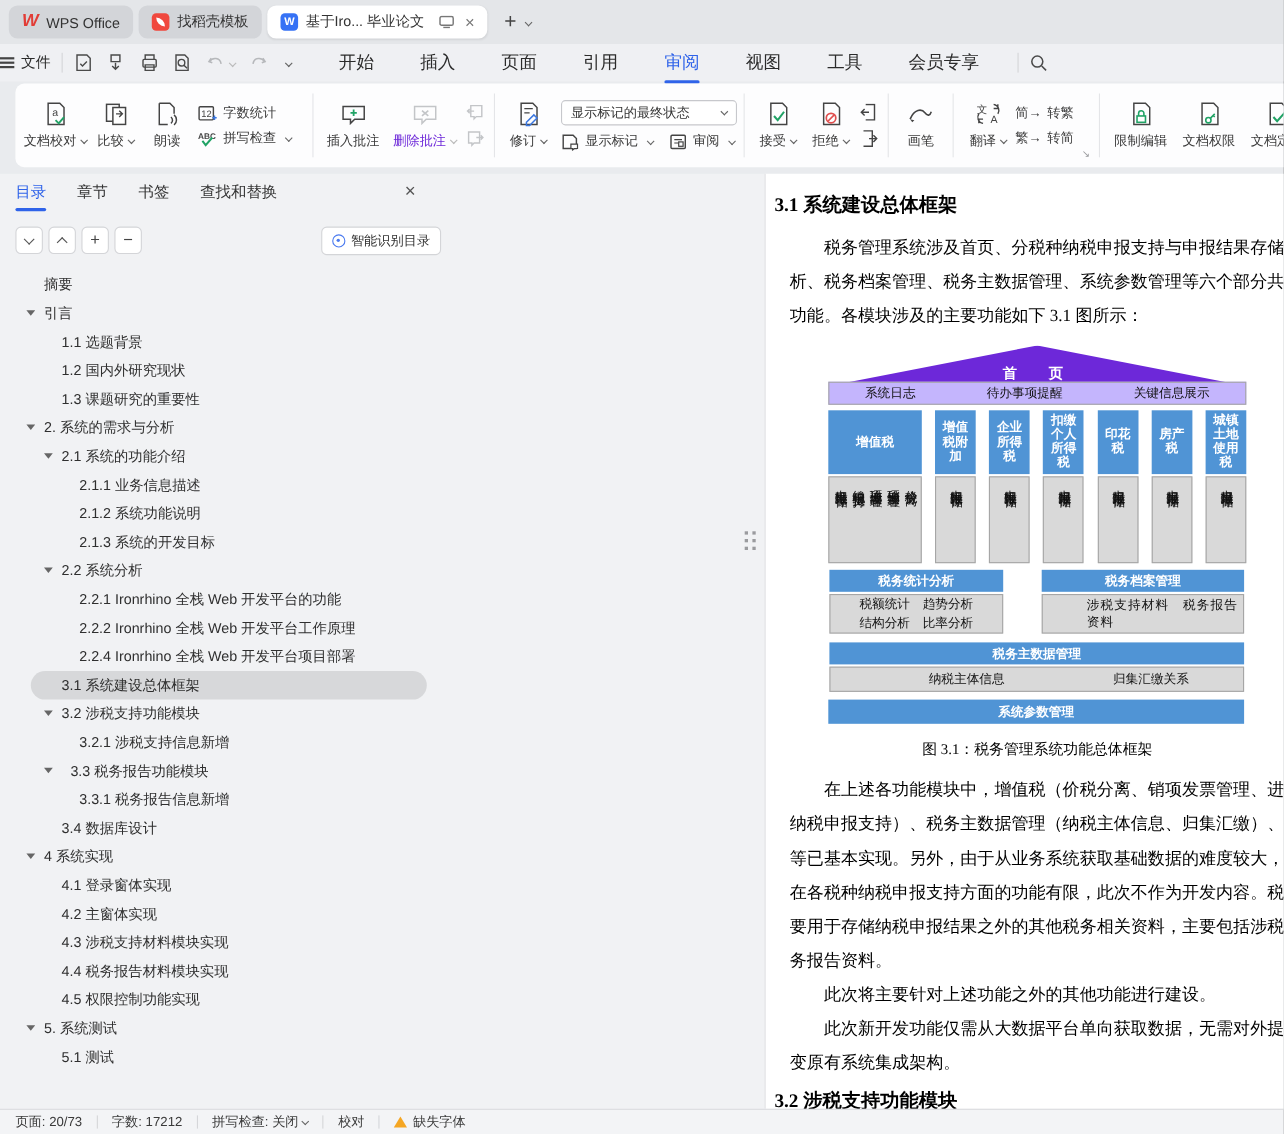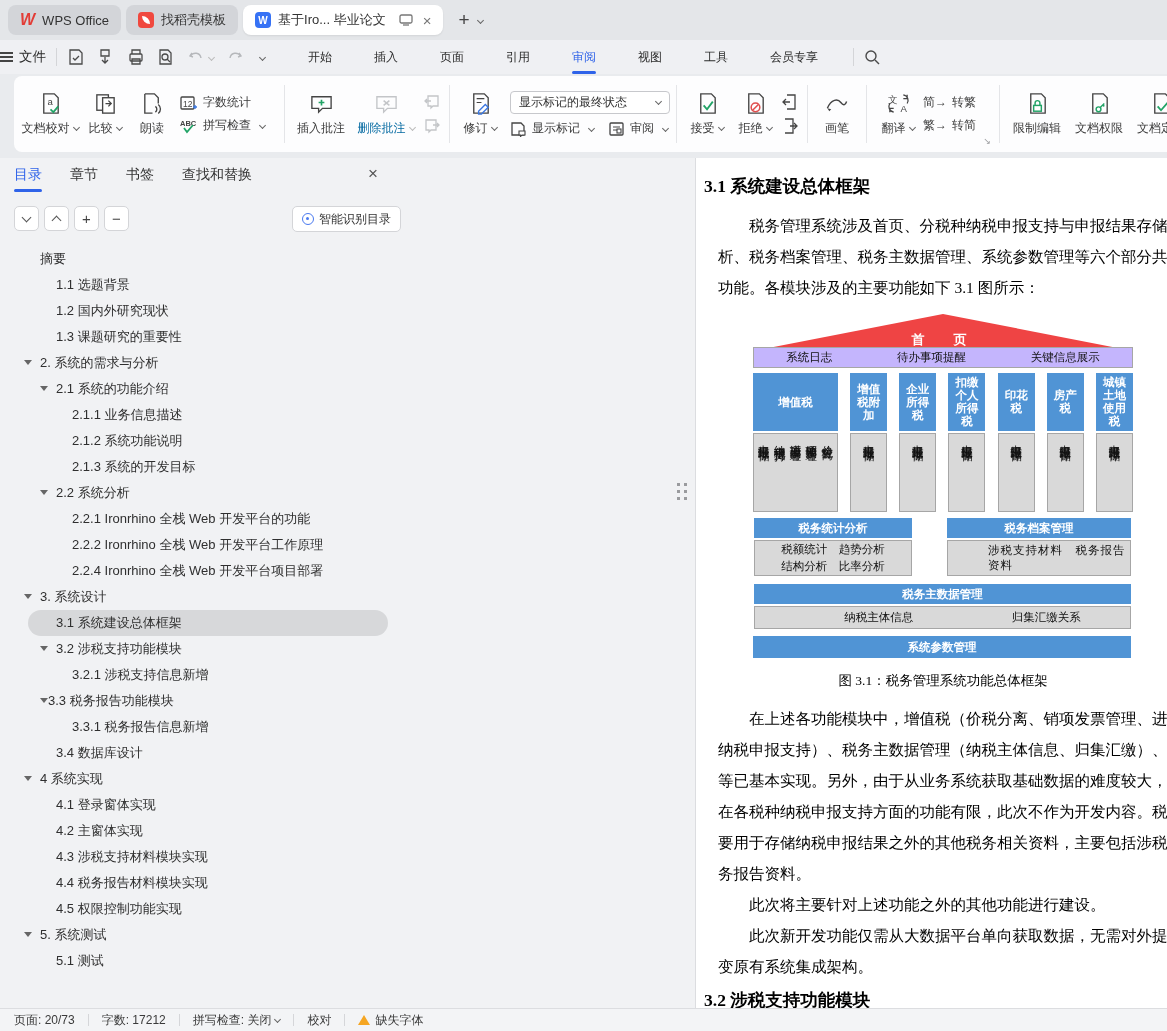--- a/index.html
+++ b/index.html
@@ -29,34 +29,34 @@
   
   .menubar { position:absolute; left:0; top:40px; width:100%; height:34px; background:#eff0f3;
              display:flex; align-items:center; }
   .mfile { display:flex; align-items:center; gap:6px; font-size:13.5px; color:#2b2b2b; }
   .bars { display:inline-block; width:13px; }
   .bars b { display:block; height:1.6px; background:#444; margin:2.6px 0; }
   .vdiv { width:1px; height:18px; background:#d4d5d8; margin:0 10px; }
   .qicons { display:flex; align-items:center; gap:12px; }
   .qicons svg { display:block; }
   .menu-tabs { display:flex; align-items:center; margin-left:22px; }
-  .mtab { font-size:12px; color:#2b2b2b; padding:6px 2px; margin:12px 19px; position:relative; cursor:default; }
+  .mtab { font-size:16px; color:#2b2b2b; padding:6px 2px; margin:12px 19px; position:relative; cursor:default; }
   .mtab.active { color:#2f63e9; }
   .mtab.active::after { content:""; position:absolute; left:2px; right:2px; bottom:-2px; height:3px;
                         border-radius:2px; background:#2f63e9; }
 
   
   .ribbon { position:absolute; left:14px; top:76px; width:1160px; height:76px; background:#fdfdfe;
             border-radius:8px 0 0 8px; display:flex; align-items:center; padding:4px 6px; }
   .rgroup { display:flex; align-items:center; height:100%; }
   .rdiv { width:1px; height:58px; background:#e4e5e8; margin:0 6px; flex:none; }
   .rbig { width:60px; height:64px; display:flex; flex-direction:column; align-items:center;
           justify-content:center; gap:4px; border-radius:4px; flex:none; }
   .rbig .rlabel { font-size:12px; color:#3b3b3b; white-space:nowrap; }
-  .rbig.dis .rlabel { color:#0369a1; }
+  .rbig.dis .rlabel { color:#6d28d9; }
   .rstack { display:flex; flex-direction:column; justify-content:center; gap:6px; height:64px; }
   .rsmall { display:flex; align-items:center; gap:5px; font-size:12px; color:#3b3b3b; white-space:nowrap; }
   .arrstack { display:flex; flex-direction:column; gap:8px; margin:0 2px; }
   .selectbox { width:160px; height:23px; border:1px solid #c7c8cc; border-radius:4px; background:#fff;
                display:flex; align-items:center; justify-content:space-between; padding:0 8px;
                font-size:12px; color:#333; }
   .row2 { display:flex; align-items:center; gap:14px; }
   .expand-corner { position:absolute; font-size:9px; color:#9a9b9e; }
   .hanzi-ic { font-size:12px; color:#3b3b3b; }
 
@@ -103,21 +103,21 @@
           border-left:1px solid #dcdde0; }
   .doc-h { position:absolute; left:8px; font-family:"Liberation Serif","DejaVu Serif",serif;
            font-weight:bold; font-size:17.5px; color:#000; white-space:nowrap; }
   .para { position:absolute; left:22px; font-family:"Liberation Serif","DejaVu Serif",serif;
           font-size:15.5px; color:#000; }
   .docline { height:31px; line-height:31px; white-space:nowrap; }
   .docline.indent { padding-left:31px; }
 
   
   .figure { position:absolute; left:57px; top:152px; width:380px; height:352px; font-family:"Liberation Sans","DejaVu Sans",sans-serif; }
-  .roof { position:absolute; left:0; top:4px; width:380px; height:37px; background:#ef4444;
+  .roof { position:absolute; left:0; top:4px; width:380px; height:37px; background:#6d28d9;
           clip-path:polygon(50% 0, 100% 100%, 0 100%); }
   .roof span { position:absolute; left:0; right:0; bottom:2px; text-align:center; color:#fff;
                font-weight:bold; font-size:13px; letter-spacing:8px; }
   .roofbar { position:absolute; left:0; top:37px; width:380px; height:21px; background:#c4b5fd;
              border:1px solid #a6a6a6; display:flex; align-items:center; justify-content:space-around;
              font-size:11.5px; color:#111; }
   .taxrow { position:absolute; left:0; top:63px; width:380px; height:139px; display:flex;
             justify-content:space-between; }
   .taxcol { display:flex; flex-direction:column; }
   .taxcol .hd { height:58px; background:#5094d5; color:#fff; font-weight:bold; font-size:11.5px;
@@ -461,20 +461,24 @@
           <i></i>
         </span>
       <span>智能识别目录</span>
     </div>
 
     <div class="toc-list" id="toc-list">
         <div class="toc-row">
           <span class="toc-label" style="left: 40px;">摘要</span>
         </div>
         <div class="toc-row">
+          <span class="toc-arrow" style="left: 24px;"></span>
+          <span class="toc-label" style="left: 40px;">引言</span>
+        </div>
+        <div class="toc-row">
           <span class="toc-label" style="left: 56px;">1.1  选题背景</span>
         </div>
         <div class="toc-row">
           <span class="toc-label" style="left: 56px;">1.2  国内外研究现状</span>
         </div>
         <div class="toc-row">
           <span class="toc-label" style="left: 56px;">1.3 课题研究的重要性</span>
         </div>
         <div class="toc-row">
           <span class="toc-arrow" style="left: 24px;"></span>
@@ -500,37 +504,33 @@
         <div class="toc-row">
           <span class="toc-label" style="left: 72px;">2.2.1 Ironrhino 全栈 Web 开发平台的功能</span>
         </div>
         <div class="toc-row">
           <span class="toc-label" style="left: 72px;">2.2.2 Ironrhino 全栈 Web 开发平台工作原理</span>
         </div>
         <div class="toc-row">
           <span class="toc-label" style="left: 72px;">2.2.4 Ironrhino 全栈 Web 开发平台项目部署</span>
         </div>
         <div class="toc-row">
-          <span class="toc-arrow" style="left: 24px;"></span>
-          <span class="toc-label" style="left: 40px;">3.  系统设计</span>
-        </div>
-        <div class="toc-row">
           <span class="selbg"></span>
           <span class="toc-label" style="left: 56px;">3.1  系统建设总体框架</span>
         </div>
         <div class="toc-row">
           <span class="toc-arrow" style="left: 40px;"></span>
           <span class="toc-label" style="left: 56px;">3.2   涉税支持功能模块</span>
         </div>
         <div class="toc-row">
           <span class="toc-label" style="left: 72px;">3.2.1   涉税支持信息新增</span>
         </div>
         <div class="toc-row">
           <span class="toc-arrow" style="left: 40px;"></span>
-          <span class="toc-label" style="left: 48px;">3.3   税务报告功能模块</span>
+          <span class="toc-label" style="left: 64px;">3.3   税务报告功能模块</span>
         </div>
         <div class="toc-row">
           <span class="toc-label" style="left: 72px;">3.3.1   税务报告信息新增</span>
         </div>
         <div class="toc-row">
           <span class="toc-label" style="left: 56px;">3.4   数据库设计</span>
         </div>
         <div class="toc-row">
           <span class="toc-arrow" style="left: 24px;"></span>
           <span class="toc-label" style="left: 40px;">4   系统实现</span>

